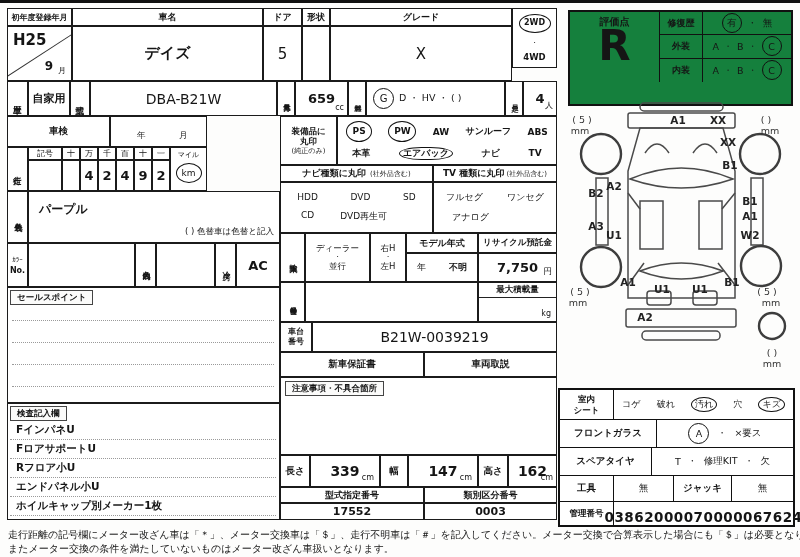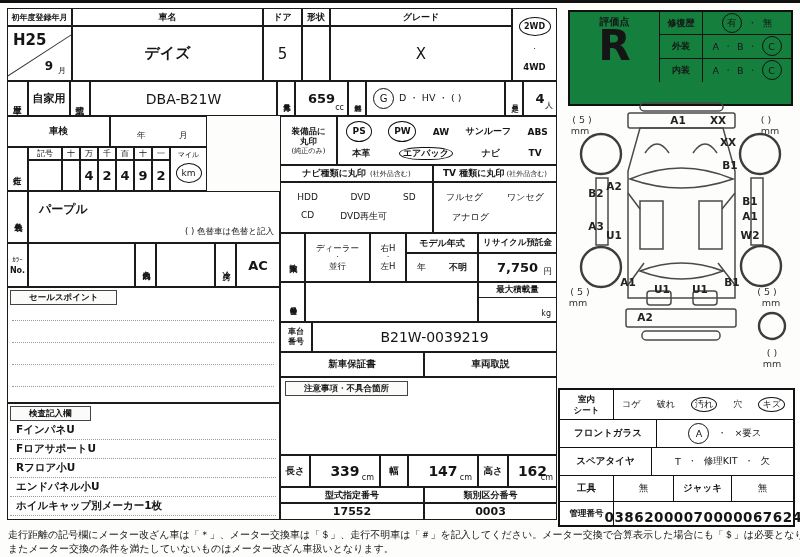--- a/index.html
+++ b/index.html
@@ -9,21 +9,21 @@
         display:flex;align-items:center;justify-content:center;}
   .abs{position:absolute;box-sizing:border-box;}
   .vl{writing-mode:vertical-rl;text-orientation:upright;line-height:1;letter-spacing:0;}
   .b{font-weight:bold;}
   .f7{font-size:7px;} .f8{font-size:8px;} .f85{font-size:8.5px;} .f9{font-size:9px;}
   .f95{font-size:9.5px;} .f10{font-size:10px;} .f11{font-size:11px;} .f12{font-size:12px;}
   .f13{font-size:13px;font-weight:bold;} .f14{font-size:14px;} .f15{font-size:15px;} .f16{font-size:16px;}
   .circ{display:inline-flex;align-items:center;justify-content:center;border:1.6px solid #111;
         border-radius:50%;line-height:1;background:transparent;}
   .tag{position:absolute;border:1.2px solid #444;background:#fbfbfa;font-size:8.5px;
-       padding:1px 18px;line-height:1.3;font-weight:bold;}
+       padding:1px 6px;line-height:1.3;font-weight:bold;}
   .dot-line{position:absolute;border-bottom:1.4px dotted #9a9a9a;height:0;}
   .note-item{position:relative;box-sizing:border-box;height:19px;display:flex;align-items:center;
              padding-left:6px;font-size:10.5px;font-weight:bold;border-bottom:1.4px dotted #9a9a9a;}
   .colstack{display:flex;flex-direction:column;align-items:center;justify-content:space-evenly;height:100%;width:100%;}
   .rowflex{display:flex;align-items:center;justify-content:space-around;width:100%;}
   .diagline{position:absolute;left:-11px;top:27px;width:88px;border-top:1.4px solid #333;
             transform:rotate(-33deg);}
   .topbar{position:absolute;left:0;top:0;width:800px;height:3px;background:#111;}
   svg text.dcode{font:bold 10.5px "DejaVu Sans",sans-serif;fill:#222;}
   svg text.tire{font:9.5px "DejaVu Sans",sans-serif;fill:#333;}
@@ -62,21 +62,21 @@
     </div>
   <div class="cell" style="left:302px;top:26px;width:28px;height:55px">
       <span></span>
     </div>
   <div class="cell f9 b" style="left:330px;top:8px;width:182px;height:18px">
       <span>グレード</span>
     </div>
   <div class="cell f15" style="left:330px;top:26px;width:182px;height:55px">
       <span>X</span>
     </div>
-  <div class="cell" style="left:512px;top:8px;width:45px;height:73px">
+  <div class="cell" style="left:512px;top:8px;width:45px;height:60px">
     <div class="colstack">
       <span class="circ f8 b" style="width:30px;height:17px">2WD</span>
       <span class="f7">・</span>
       <span class="f85 b">4WD</span>
     </div>
   </div>
 
   <div class="cell" style="left:7px;top:81px;width:21px;height:35px">
       <span class="vl f85 b">車歴</span>
     </div>

